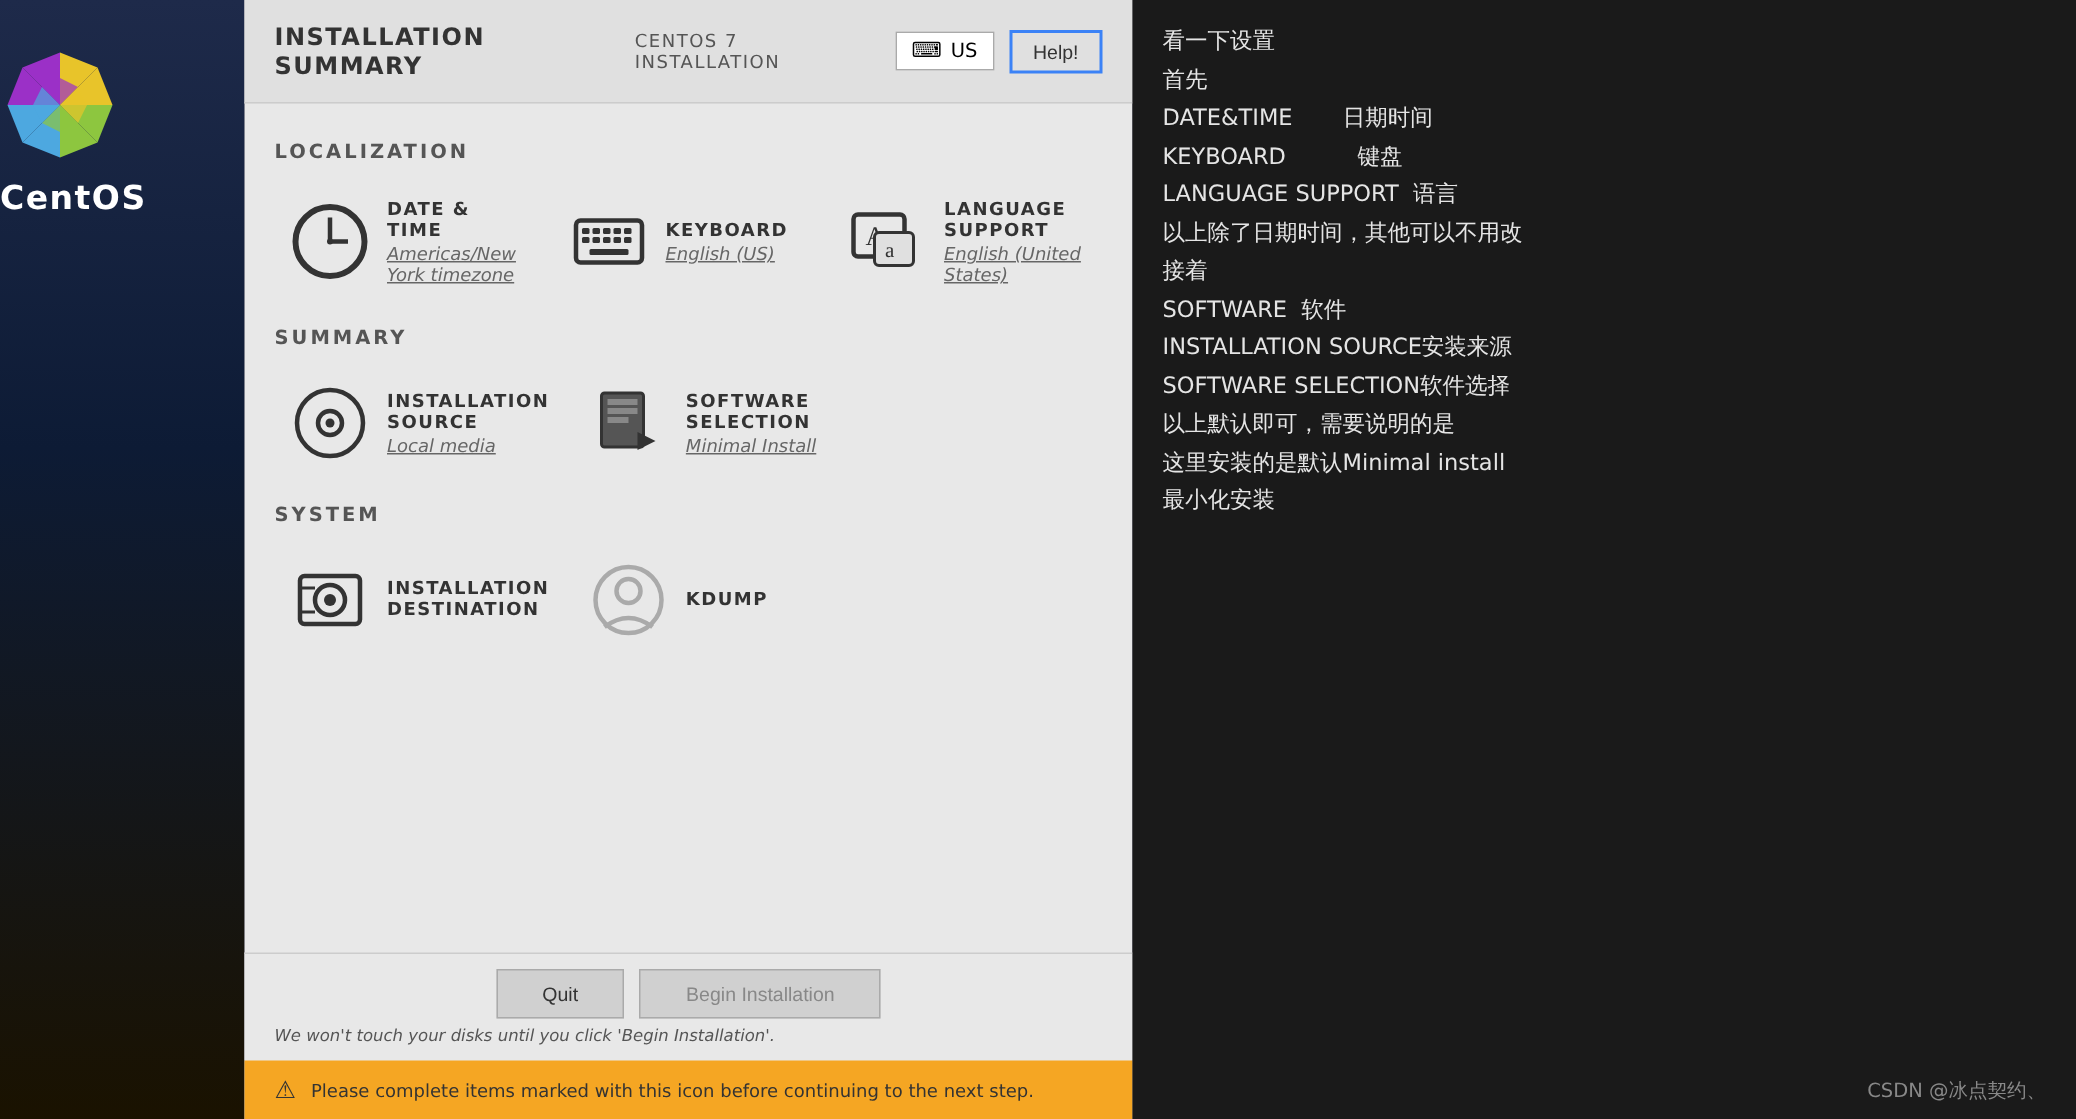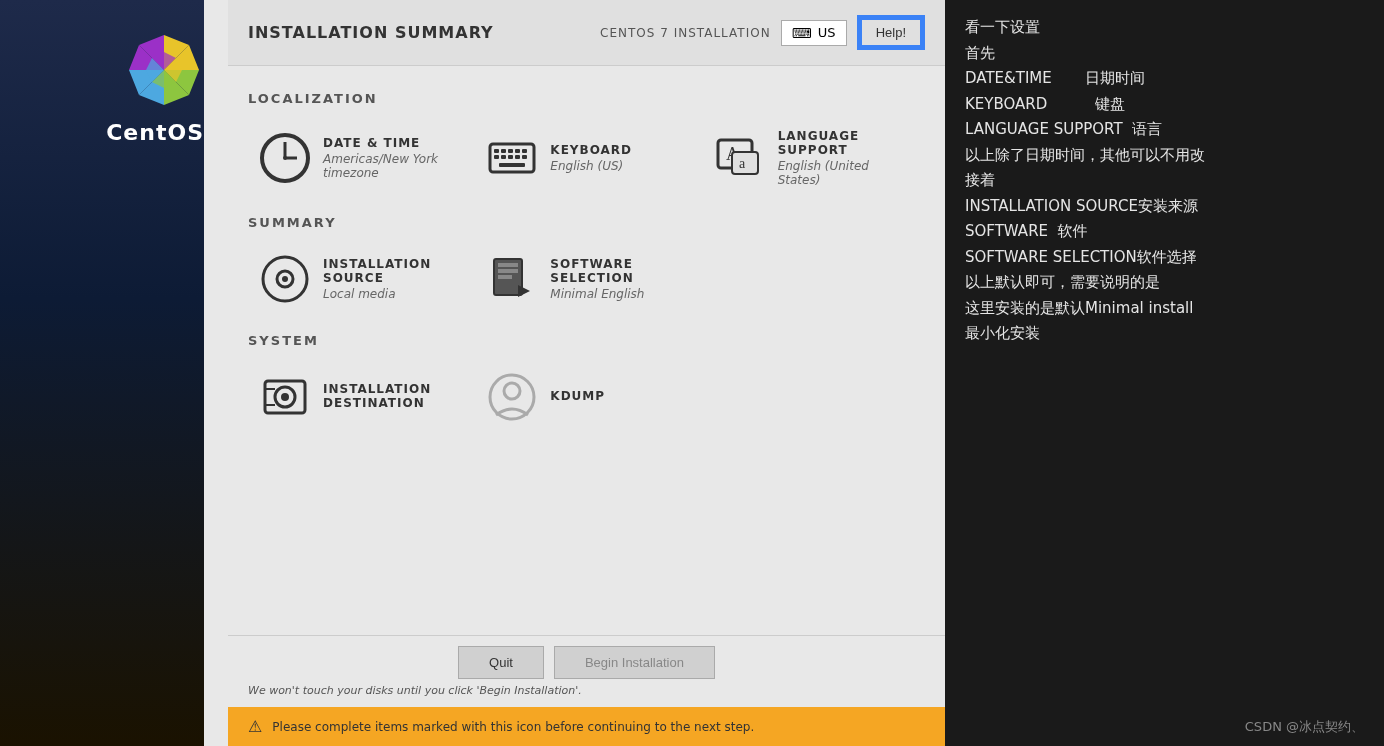--- a/index.html
+++ b/index.html
@@ -7,52 +7,51 @@
       width: 1384px;
       height: 746px;
       background: #1a1a2e;
       font-family: 'DejaVu Sans', Arial, sans-serif;
       overflow: hidden;
       display: flex;
     }
 
     
     .sidebar {
-      width: 204px;
+      width: 163px;
       height: 746px;
       background: linear-gradient(180deg, #1e2a4a 0%, #0d1b35 40%, #1a1200 100%);
       display: flex;
       flex-direction: column;
-      align-items: flex-end;
+      align-items: flex-start;
       padding-top: 30px;
       flex-shrink: 0;
     }
 
     .centos-logo {
       width: 80px;
       height: 80px;
       margin-bottom: 10px;
     }
 
     .centos-text {
       color: #fff;
       font-size: 22px;
       font-weight: bold;
       letter-spacing: 1px;
     }
 
     
     .main-content {
-      width: 741px;
+      width: 592px;
       height: 746px;
       background: #e8e8e8;
       display: flex;
       flex-direction: column;
       flex-shrink: 0;
-      padding-left: 24px;
     }
 
     .header {
       display: flex;
       justify-content: space-between;
       align-items: center;
       padding: 15px 20px;
       background: #e0e0e0;
       border-bottom: 1px solid #ccc;
     }
@@ -85,21 +84,21 @@
       font-size: 13px;
       gap: 6px;
     }
 
     .keyboard-icon-small {
       font-size: 14px;
     }
 
     .help-btn {
       background: #e0e0e0;
-      border: 5px solid #3b82f6;
+      border: 2px solid #3b82f6;
       padding: 5px 14px;
       font-size: 13px;
       cursor: pointer;
       color: #333;
     }
 
     .scrollable-content {
       flex: 1;
       overflow-y: auto;
       padding: 10px 20px;
@@ -154,20 +153,21 @@
       font-weight: bold;
       color: #333;
       letter-spacing: 1px;
     }
 
     .item-subtitle {
       font-size: 12px;
       color: #666;
       font-style: italic;
       margin-top: 2px;
+      text-decoration: underline;
     }
 
     
     .bottom-bar {
       padding: 10px 20px;
       background: #e8e8e8;
       border-top: 1px solid #ccc;
     }
 
     .button-row {
@@ -364,21 +364,21 @@
           <svg viewBox="0 0 52 52">
             <rect x="8" y="6" width="28" height="36" rx="2" fill="#555" stroke="#333" stroke-width="2"></rect>
             <rect x="12" y="10" width="20" height="4" fill="#888"></rect>
             <rect x="12" y="16" width="20" height="4" fill="#888"></rect>
             <rect x="12" y="22" width="14" height="4" fill="#888"></rect>
             <polygon points="32,32 44,38 32,44" fill="#333"></polygon>
           </svg>
         </div>
         <div class="item-text">
           <span class="item-title">SOFTWARE SELECTION</span>
-          <span class="item-subtitle">Minimal English</span>
+          <span class="item-subtitle">Minimal Install</span>
         </div>
       </div>
     </div>
 
     <div class="section-title">SYSTEM</div>
     <div class="items-grid">
 
       <div class="item-card">
         <div class="item-icon">
           <svg viewBox="0 0 52 52">
@@ -428,21 +428,21 @@
 
 <div class="right-panel">
   <div class="annotation">
     <div>看一下设置</div>
     <div>首先</div>
     <div>DATE&amp;TIME&nbsp;&nbsp;&nbsp;&nbsp;&nbsp;&nbsp;&nbsp;日期时间</div>
     <div>KEYBOARD&nbsp;&nbsp;&nbsp;&nbsp;&nbsp;&nbsp;&nbsp;&nbsp;&nbsp;&nbsp;键盘</div>
     <div>LANGUAGE SUPPORT&nbsp;&nbsp;语言</div>
     <div>以上除了日期时间，其他可以不用改</div>
     <div>接着</div>
+    <div>SOFTWARE&nbsp;&nbsp;软件</div>
     <div>INSTALLATION SOURCE安装来源</div>
-    <div>SOFTWARE&nbsp;&nbsp;软件</div>
     <div>SOFTWARE SELECTION软件选择</div>
     <div>以上默认即可，需要说明的是</div>
     <div>这里安装的是默认Minimal install</div>
     <div>最小化安装</div>
   </div>
   <div class="csdn-credit">CSDN @冰点契约、</div>
 </div>
 
 </body></html>

